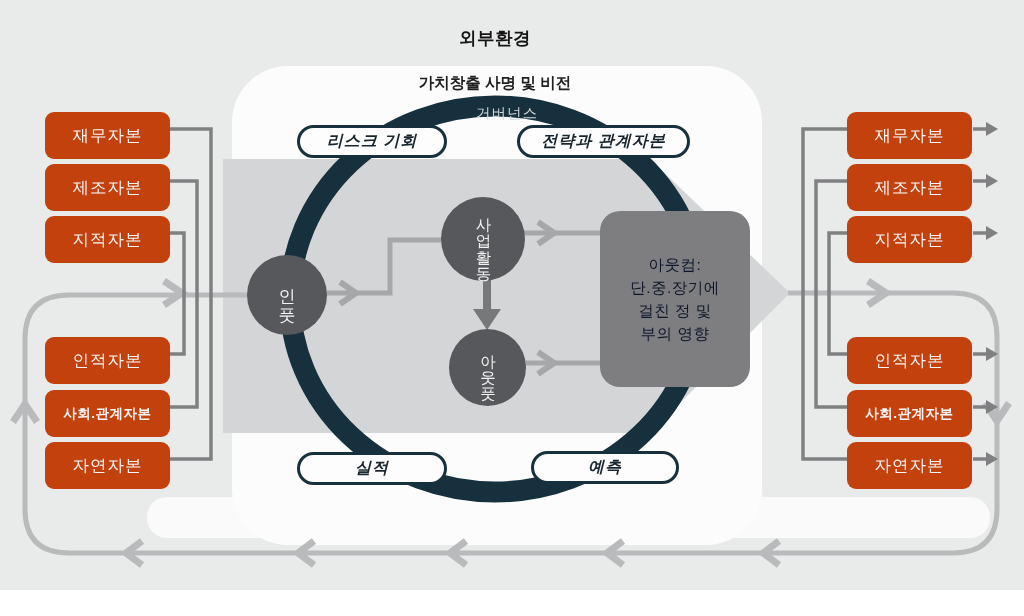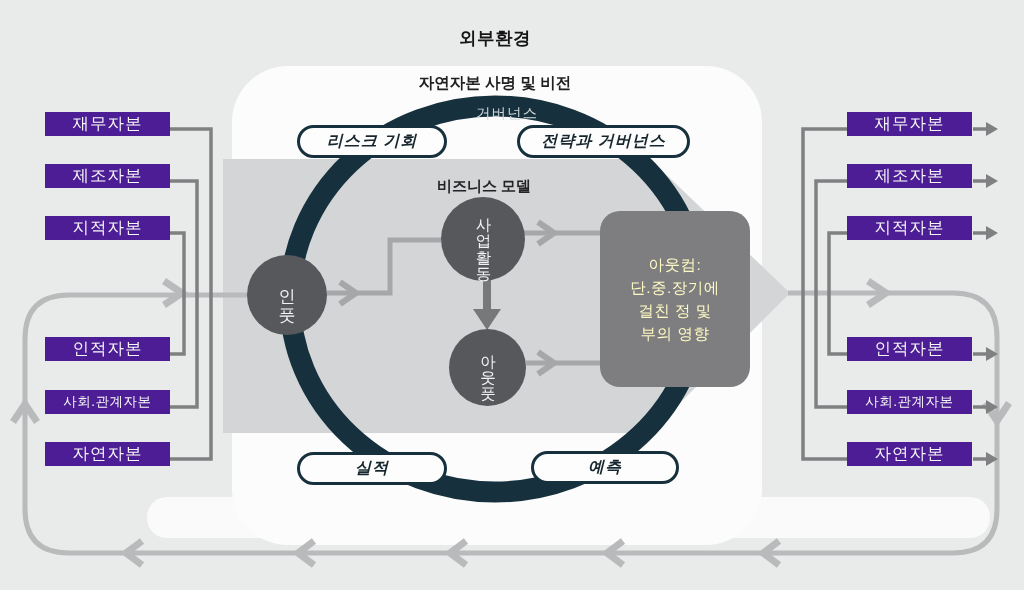--- a/index.html
+++ b/index.html
@@ -7,29 +7,29 @@
   #stage{position:relative;width:1024px;height:616px;background:#e9eaea;overflow:hidden;}
   #stage .bottom-white{position:absolute;left:0;top:590px;width:1024px;height:26px;background:#ffffff;}
   svg.layer{position:absolute;left:0;top:0;}
   .abs{position:absolute;box-sizing:border-box;}
   .title{font-weight:bold;color:#151515;text-align:center;}
   .title-top{left:0;top:26px;width:990px;font-size:17.5px;letter-spacing:.5px;}
   .title-bottom{left:0;top:590px;width:990px;font-size:17.5px;letter-spacing:.5px;}
   .mission{left:0;top:73px;width:990px;font-size:15.5px;font-weight:bold;color:#202022;text-align:center;}
   .governance{left:12px;top:104px;width:990px;font-size:14.5px;color:#d3d9dc;text-align:center;letter-spacing:1px;}
   .bm-label{left:384px;top:177px;width:200px;font-size:15px;font-weight:bold;color:#232327;text-align:center;}
-  .cap{width:125px;height:24px;background:#4c1d95;border-radius:0;color:#f6f6f6;
+  .cap{width:125px;height:47px;background:#c2410c;border-radius:9px;color:#f6f6f6;
        display:flex;align-items:center;justify-content:center;font-size:16.5px;letter-spacing:1px;}
-  .cap.small{font-size:13.5px;letter-spacing:.5px;}
+  .cap.small{font-size:13.5px;letter-spacing:.5px;font-weight:bold;}
   .pill{background:#fdfdfd;border:3px solid #16313d;border-radius:17px;color:#17262e;
         display:flex;align-items:center;justify-content:center;font-size:16px;font-weight:bold;letter-spacing:1px;font-style:italic;}
   .circle{background:#57585c;border-radius:50%;color:#f2f2f2;display:flex;align-items:center;justify-content:center;}
   .vtext{writing-mode:vertical-rl;text-orientation:upright;letter-spacing:2px;font-size:16px;}
   .outcome{left:600px;top:211px;width:150px;height:176px;background:#7e7e80;border-radius:20px;
-           color:#fef9c3;display:flex;align-items:center;justify-content:center;text-align:center;
+           color:#0f172a;display:flex;align-items:center;justify-content:center;text-align:center;
            font-size:15.5px;line-height:1.5;white-space:pre-line;letter-spacing:.5px;}
 </style>
 </head>
 <body>
 
 <div id="stage">
 
   <svg class="layer" width="1024" height="616" viewBox="0 0 1024 616">
 
     <rect x="147" y="497" width="843" height="41" rx="20" fill="#fafafa"></rect>
@@ -97,41 +97,40 @@
       <path d="M538 352 L554 363 L538 374"></path>
     </g>
 
     <g>
       <line x1="487" y1="280" x2="487" y2="312" stroke="#77787a" stroke-width="8"></line>
       <polygon points="473,309 501,309 487,330" fill="#77787a"></polygon>
     </g>
   </svg>
 
   <div class="abs title title-top">외부환경</div>
-  <div class="abs mission">자연자본 사명 및 비전</div>
+  <div class="abs mission">가치창출 사명 및 비전</div>
   <div class="abs governance">거버넌스</div>
-  <div class="abs bm-label">비즈니스 모델</div>
   <div class="abs title title-bottom">장기적 가치창출</div>
 
   <div class="abs cap" style="left:45px;top:112px;">재무자본</div>
   <div class="abs cap" style="left:45px;top:164px;">제조자본</div>
   <div class="abs cap" style="left:45px;top:216px;">지적자본</div>
   <div class="abs cap" style="left:45px;top:337px;">인적자본</div>
   <div class="abs cap small" style="left:45px;top:390px;">사회.관계자본</div>
   <div class="abs cap" style="left:45px;top:442px;">자연자본</div>
 
   <div class="abs cap" style="left:847px;top:112px;">재무자본</div>
   <div class="abs cap" style="left:847px;top:164px;">제조자본</div>
   <div class="abs cap" style="left:847px;top:216px;">지적자본</div>
   <div class="abs cap" style="left:847px;top:337px;">인적자본</div>
   <div class="abs cap small" style="left:847px;top:390px;">사회.관계자본</div>
   <div class="abs cap" style="left:847px;top:442px;">자연자본</div>
 
   <div class="abs pill" style="left:297px;top:125px;width:150px;height:33px;">리스크 기회</div>
-  <div class="abs pill" style="left:517px;top:125px;width:173px;height:33px;">전략과 거버넌스</div>
+  <div class="abs pill" style="left:517px;top:125px;width:173px;height:33px;">전략과 관계자본</div>
   <div class="abs pill" style="left:297px;top:452px;width:150px;height:33px;">실적</div>
   <div class="abs pill" style="left:531px;top:451px;width:148px;height:33px;">예측</div>
 
   <div class="abs circle" style="left:247px;top:255px;width:80px;height:80px;">
     <span class="vtext" style="font-size:17px;">인풋</span>
   </div>
   <div class="abs circle" style="left:441px;top:197px;width:84px;height:84px;">
     <span class="vtext" style="font-size:15.5px;letter-spacing:1px;">사업활동</span>
   </div>
   <div class="abs circle" style="left:449px;top:329px;width:77px;height:77px;">

